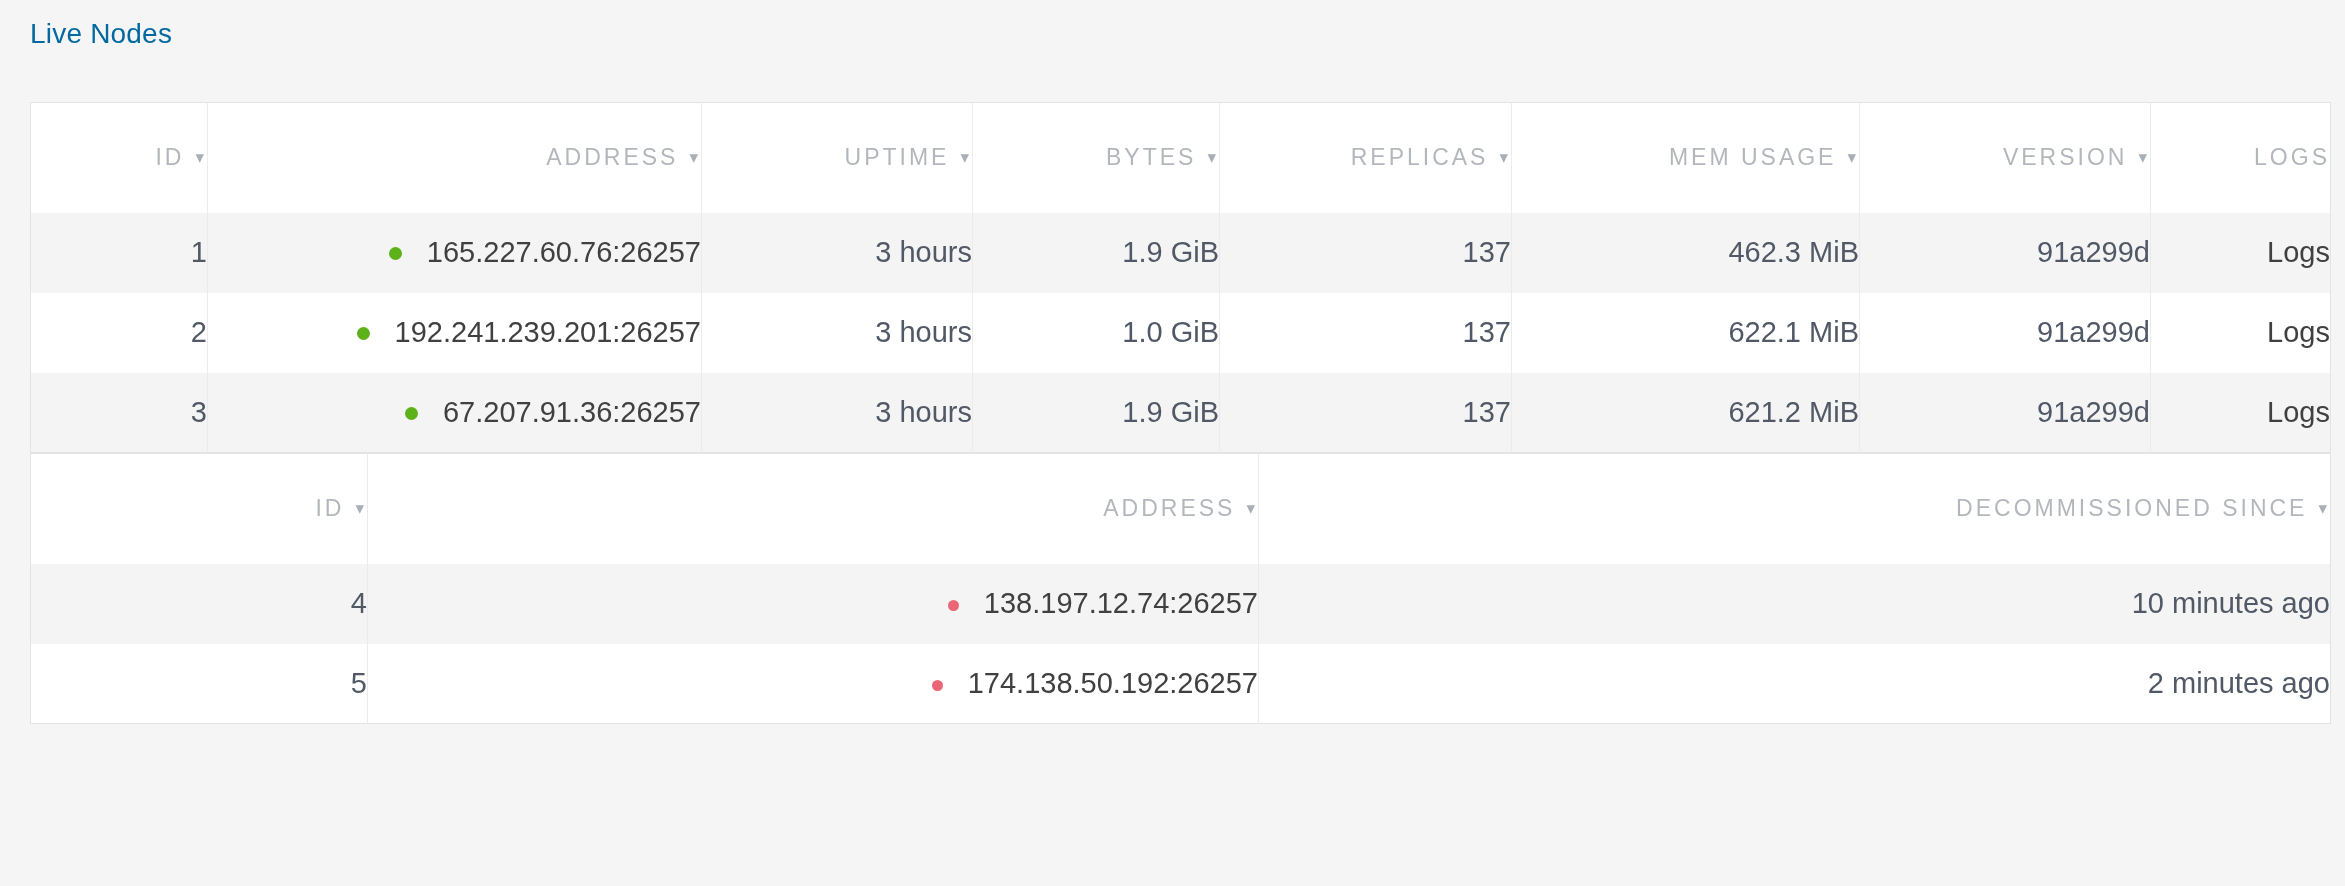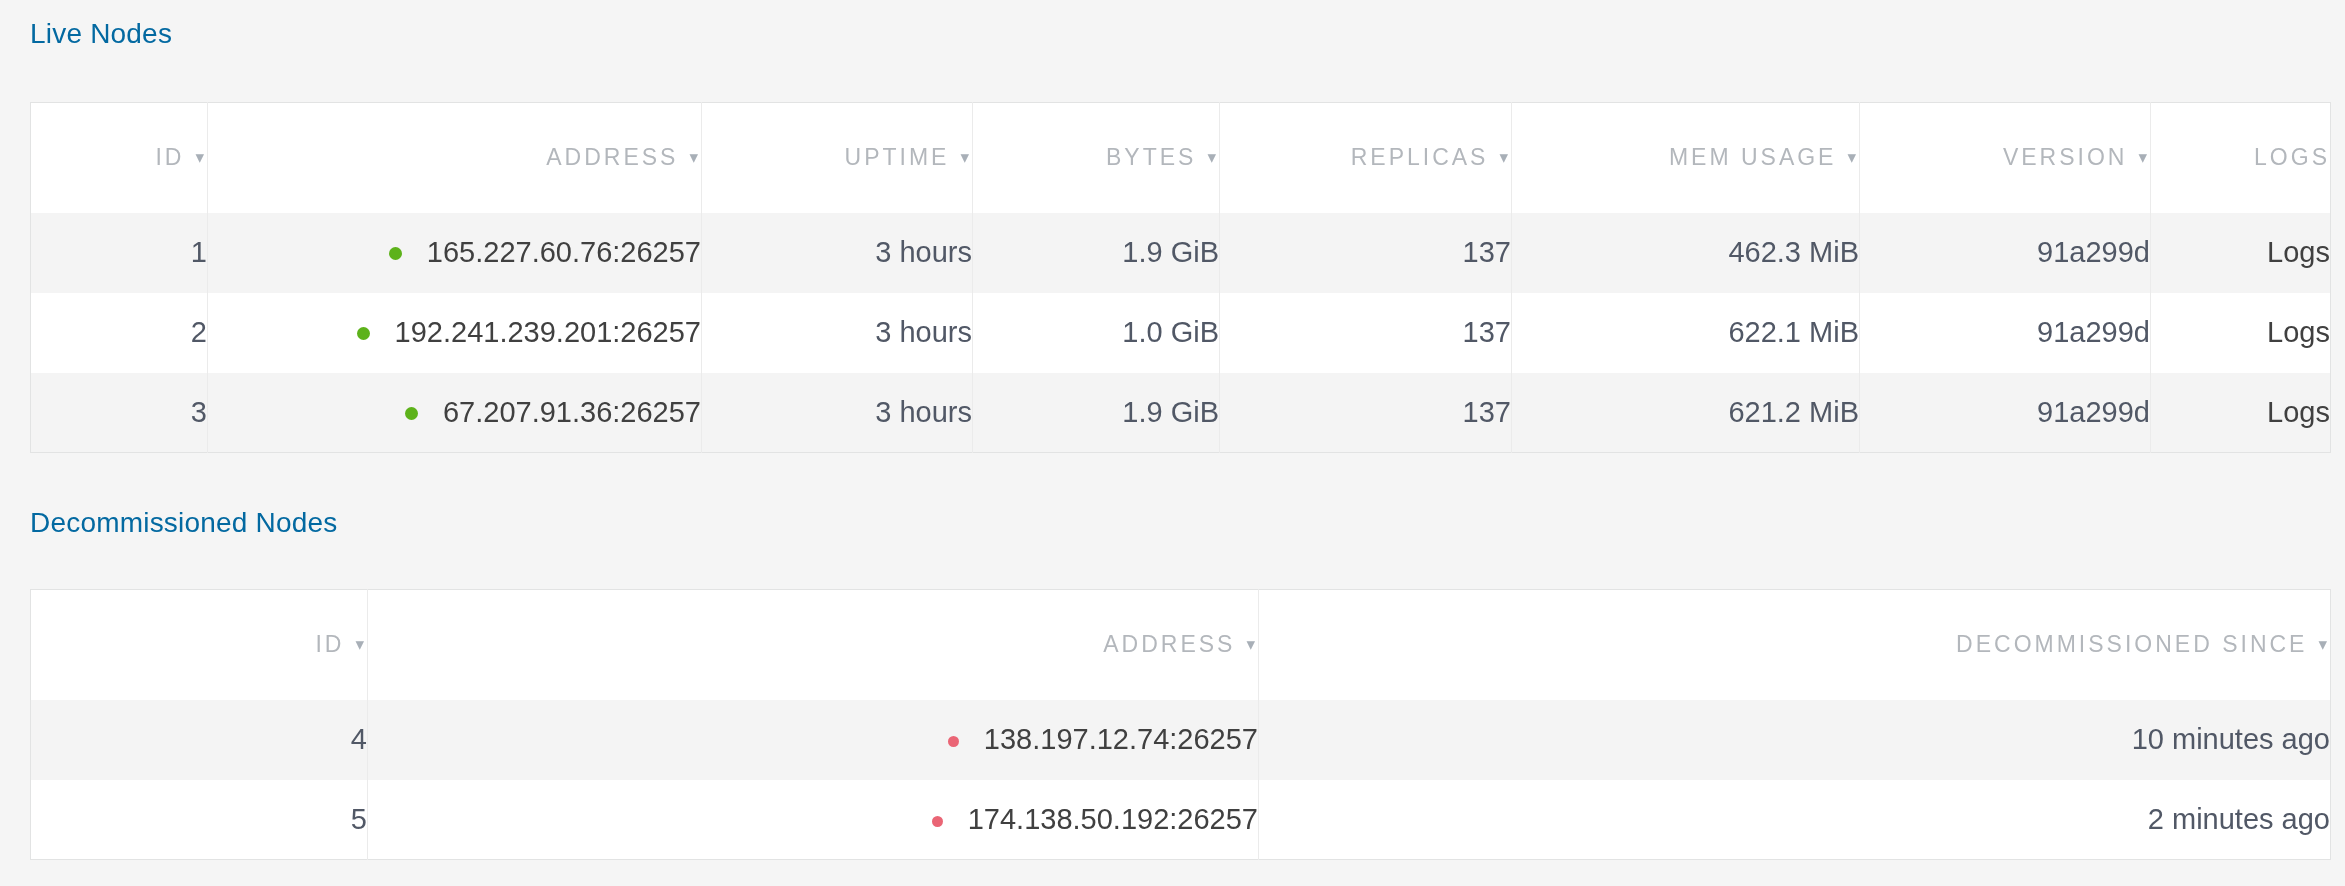--- a/index.html
+++ b/index.html
@@ -134,21 +134,20 @@
         <td>3 hours</td>
         <td>1.9 GiB</td>
         <td>137</td>
         <td>621.2 MiB</td>
         <td>91a299d</td>
         <td class="center"><a class="logs-link" href="#">Logs</a></td>
       </tr>
     </tbody>
   </table>
 
-  <h2 class="section-title second">Decommissioned Nodes</h2>
 
   <table class="nodes">
     <colgroup>
       <col style="width:337px">
         <col style="width:891px">
         <col style="width:1072px">
     </colgroup>
     <thead>
       <tr>
         <th><span>ID</span><span class="sort-arrow">▾</span></th>

